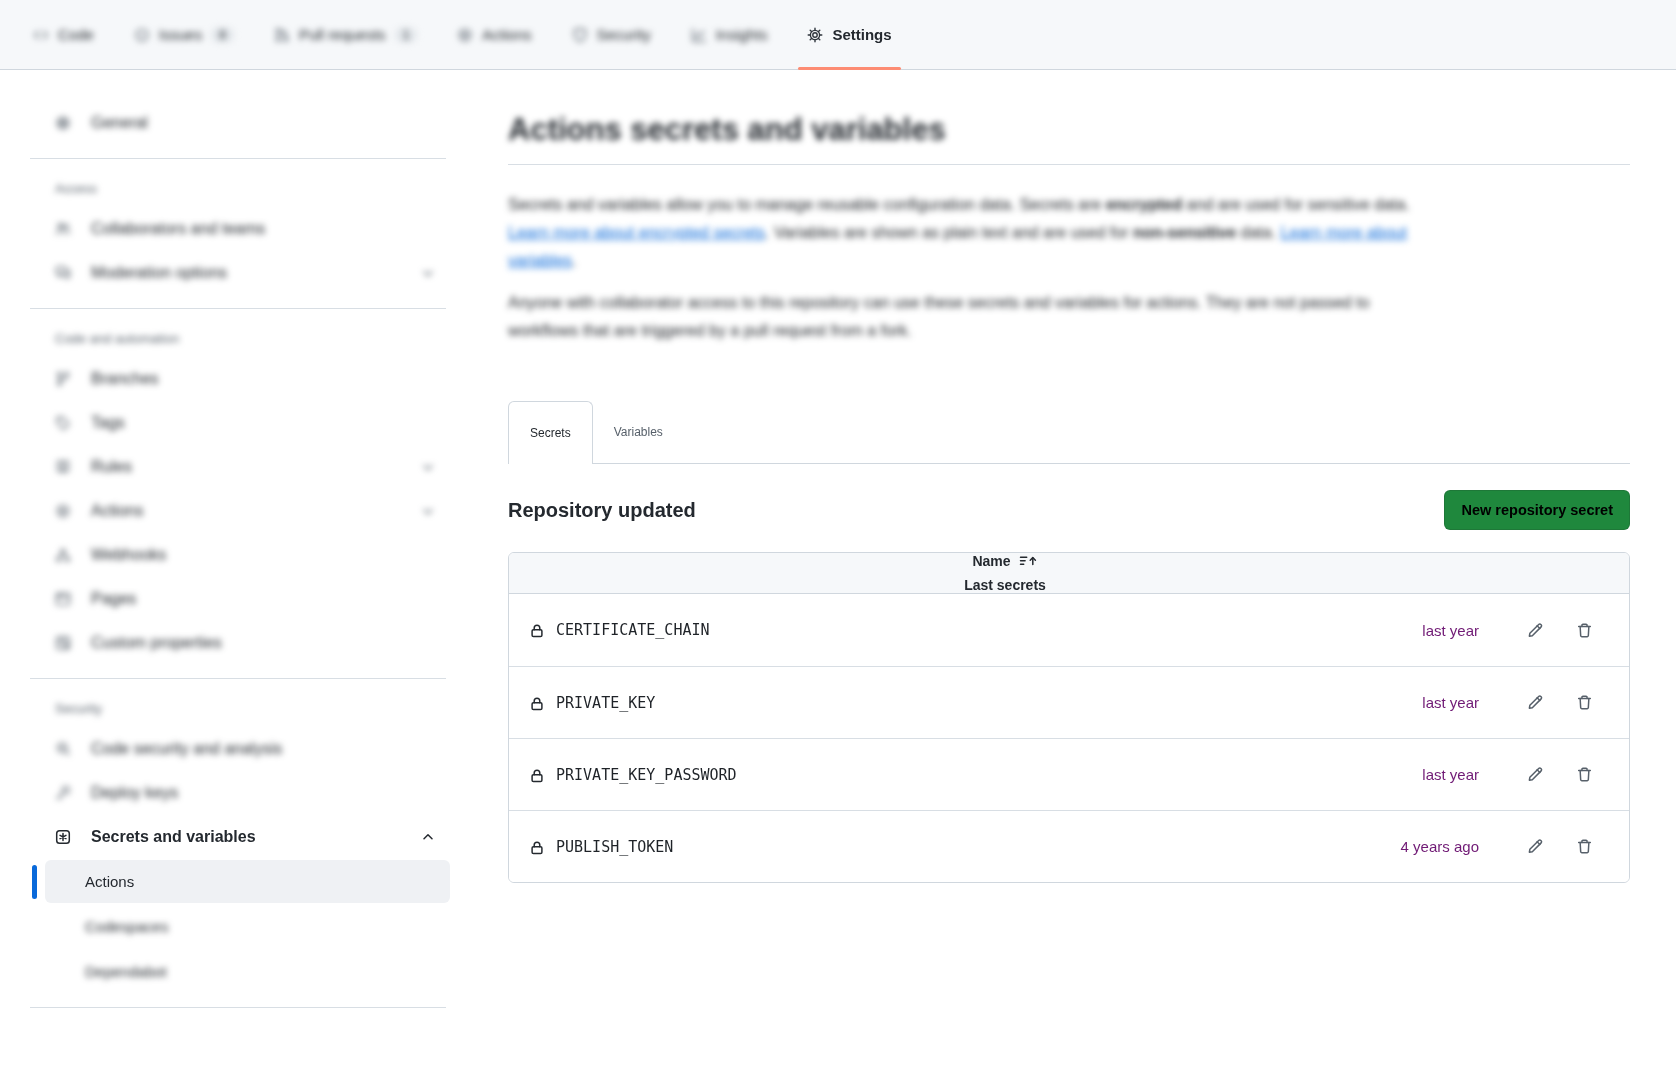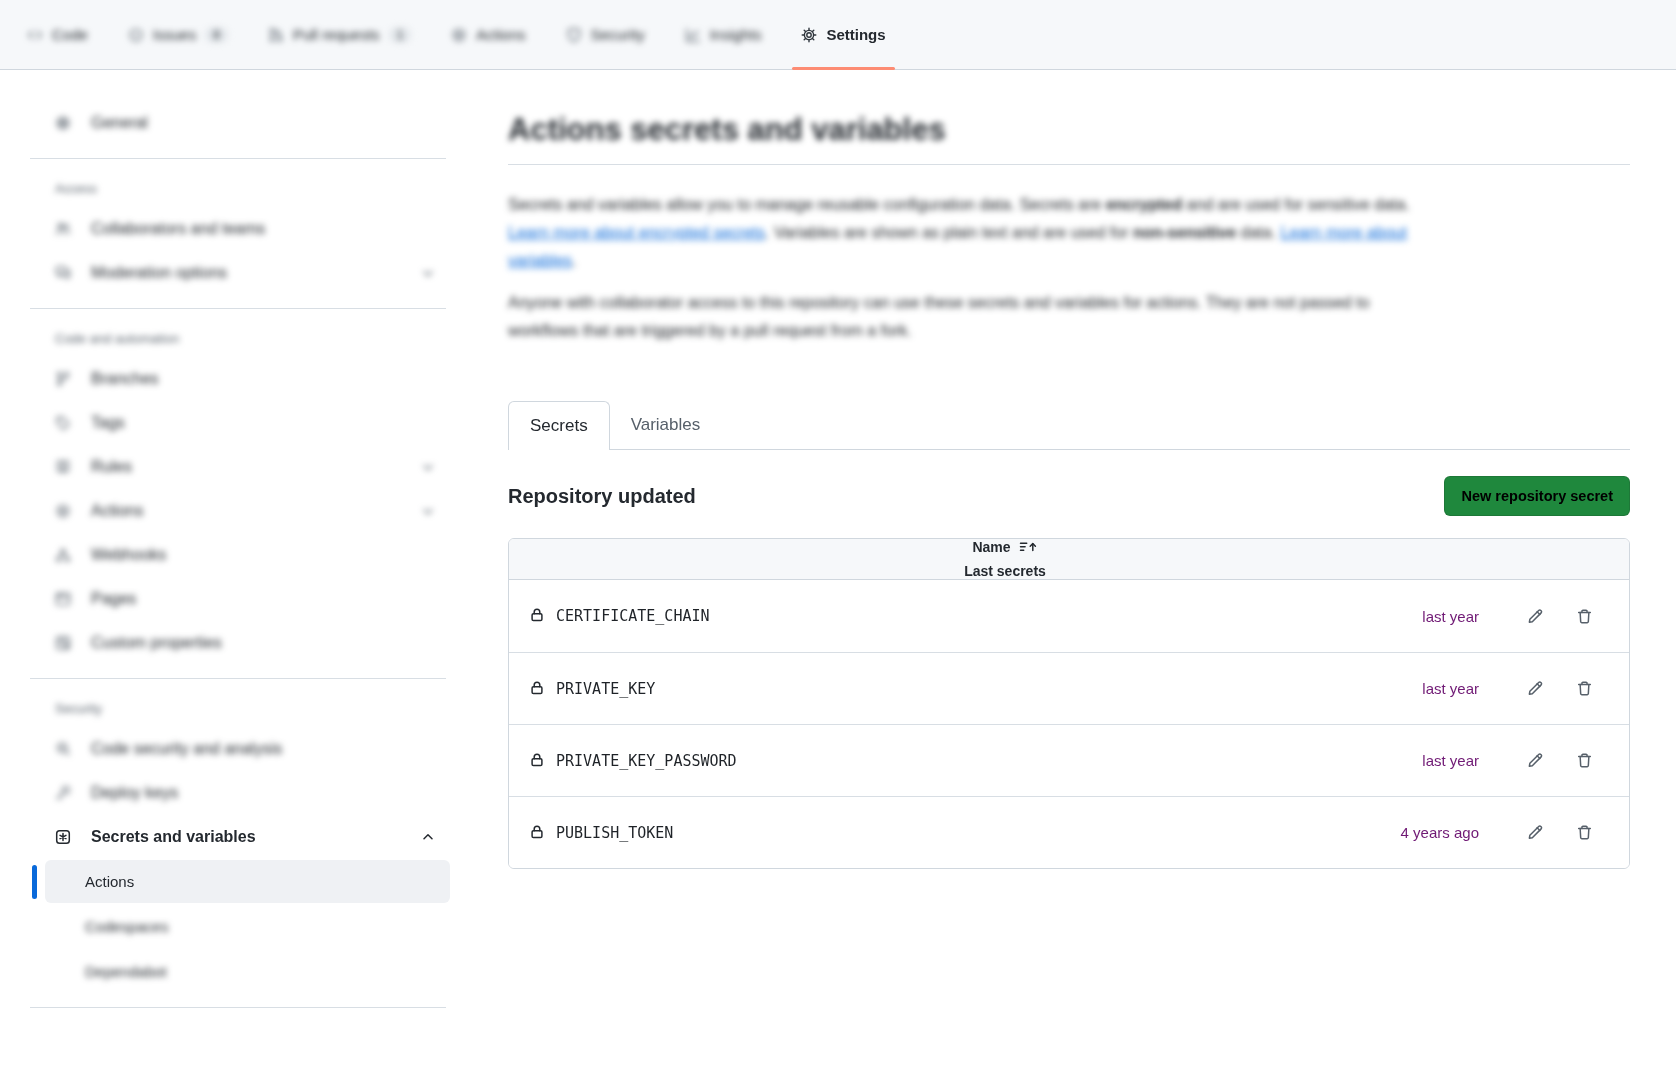--- a/index.html
+++ b/index.html
@@ -5,21 +5,21 @@
   * { box-sizing: border-box; margin: 0; padding: 0; }
   html,body { width:1676px; height:1074px; overflow:hidden; background:#fff;
     font-family:"Liberation Sans","DejaVu Sans",sans-serif; color:#24292f; }
   .blur { filter: blur(3.2px); }
   svg { display:block; }
   .octicon { width:16px; height:16px; stroke:currentColor; fill:none;
     stroke-width:1.4; stroke-linecap:round; stroke-linejoin:round; color:#57606a; flex:none; }
 
   
   .topnav { height:70px; background:#f6f8fa; border-bottom:1px solid #d0d7de;
-    display:flex; align-items:stretch; padding-left:12px;text-align:center; }
+    display:flex; align-items:stretch; padding-left:18px;text-align:center; }
   .nav-item { display:flex; align-items:center; gap:9px; padding:0 15px; margin-right:10px;
     font-size:15px; color:#24292f; position:relative; cursor:pointer; text-decoration:none; }
   .nav-item.active { font-weight:700; }
   .nav-item.active .octicon { color:#2f363d; }
   .nav-item.active::after { content:""; position:absolute; left:6px; right:6px; bottom:-1px;
     height:3px; border-radius:3px; background:#fd8c73; }
   .counter { background:#e3e7eb; border-radius:10px; padding:1px 8px; font-size:12px; color:#24292f; }
 
   
   .layout { display:flex; height:1004px; }
@@ -42,40 +42,40 @@
   
   .main { flex:1; padding:40px 46px 0 48px; }
   .page-title { font-size:31px; line-height:40px; font-weight:600;
     padding-bottom:14px; border-bottom:1px solid #d8dee4; }
   .intro { margin-top:26px; max-width:930px; font-size:16px; line-height:28px; color:#1f2328; }
   .intro p + p { margin-top:14px; }
   .intro a { color:#0969da; text-decoration:underline; cursor:pointer; }
   .intro b { font-weight:700; }
 
   .tabnav { margin-top:56px; display:flex; border-bottom:1px solid #d0d7de; }
-  .tab { padding:14px 21px; font-size:17px; color:#57606a; cursor:pointer; }
+  .tab { padding:24px 21px; font-size:12px; color:#57606a; cursor:pointer; }
   .tab.active { color:#24292f; background:#fff; border:1px solid #d0d7de; border-bottom:none;
     margin-bottom:-1px; border-radius:6px 6px 0 0; }
 
   .section-head { display:flex; justify-content:space-between; align-items:center; margin-top:26px; }
   .section-head h3 { font-size:20px; font-weight:700; }
   .btn-green { background:#1f883d; color:#000000; font-size:14.5px; font-weight:700;
     height:40px; padding:0 16px; border:1px solid rgba(27,31,36,.15); border-radius:6px; cursor:pointer;
     font-family:inherit; }
 
   .secrets-table { margin-top:22px; border:1px solid #d0d7de; border-radius:6px; overflow:hidden; }
   .t-head { display:flex; align-items:center; justify-content:space-between; height:41px;
     background:#f6f8fa; border-bottom:1px solid #d0d7de; padding:0 148px 0 20px;
     font-size:14px; font-weight:700;flex-direction:column; }
   .t-head .name-col { display:flex; align-items:center; gap:8px; }
   .sort-icon { width:19px; height:16px; stroke:#24292f; fill:none; stroke-width:1.5;
     stroke-linecap:round; stroke-linejoin:round; }
   .t-row { display:flex; align-items:center; height:72px; padding:0 36px 0 20px; background:#fff; }
   .t-row + .t-row { border-top:1px solid #d8dee4; }
-  .cell-name { display:flex; align-items:flex-start; gap:11px;
+  .cell-name { display:flex; align-items:flex-end; gap:11px;
     font-family:"DejaVu Sans Mono","Liberation Mono",monospace; font-size:15px; color:#1f2328; }
   .lock { width:16px; height:16px; stroke:#24292f; fill:none; stroke-width:1.5;
     stroke-linecap:round; stroke-linejoin:round; }
   .spacer { flex:1; }
   .updated { font-size:15px; color:#701a75; }
   .icon-btn { background:none; border:none; padding:0; cursor:pointer; color:#57606a; }
   .icon-btn.edit { margin-left:48px; }
   .icon-btn.del { margin-left:32px; }
   .icon-btn .octicon { width:17px; height:17px; }
 </style>

